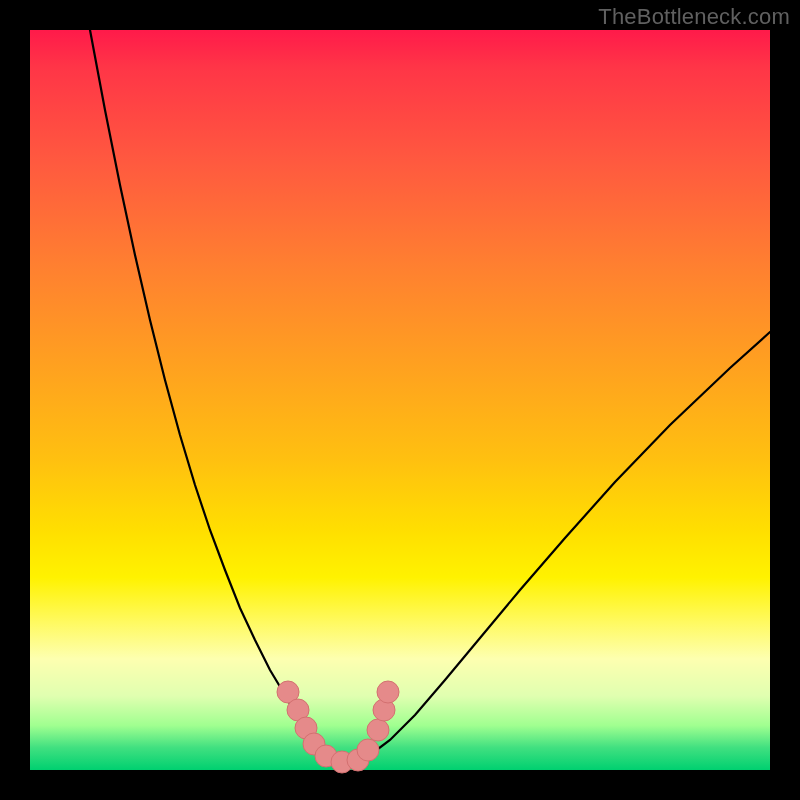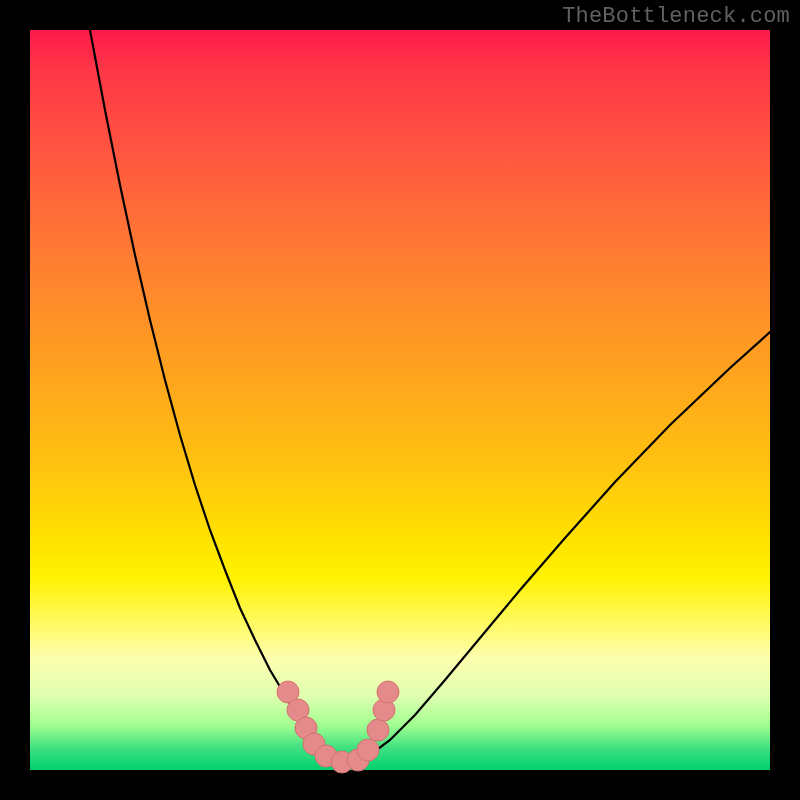--- a/index.html
+++ b/index.html
@@ -35,21 +35,20 @@
     );
   }
   .watermark {
     position: absolute;
     top: 4px;
     right: 10px;
     color: #606060;
     font-size: 22px;
     font-weight: 400;
     letter-spacing: 0.2px;
-    font-family: Liberation Mono, monospace;
   }
   svg.overlay {
     position: absolute;
     left: 30px;
     top: 30px;
     width: 740px;
     height: 740px;
     overflow: visible;
   }
 </style>

